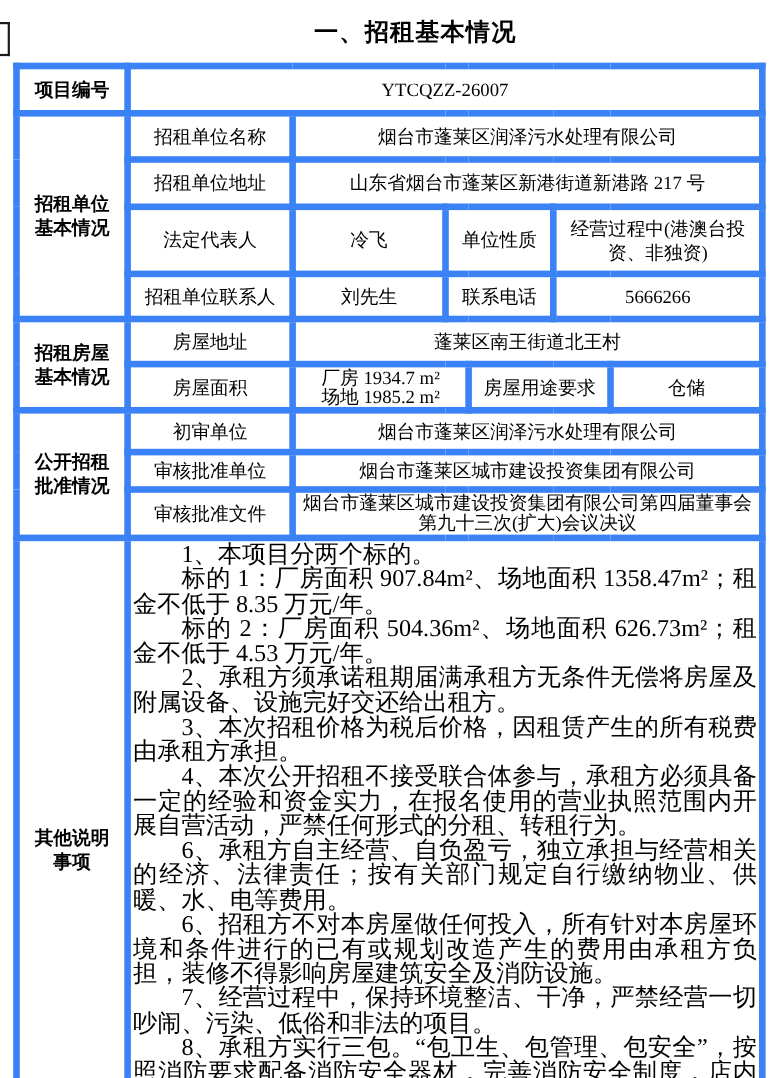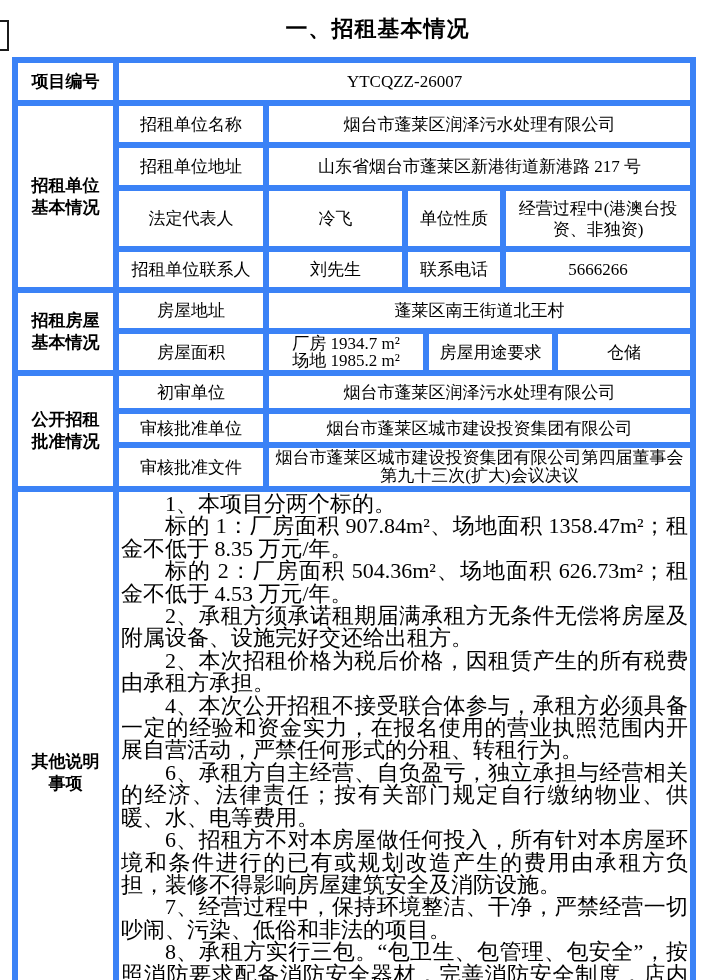--- a/index.html
+++ b/index.html
@@ -136,21 +136,21 @@
   </tr>
 
   <tr style="height:493px">
     <td class="sec">其他说明
 事项</td>
     <td colspan="6" class="notes">
           <p>1、本项目分两个标的。</p>
           <p>标的 1：厂房面积 907.84m²、场地面积 1358.47m²；租金不低于 8.35 万元/年。</p>
           <p>标的 2：厂房面积 504.36m²、场地面积 626.73m²；租金不低于 4.53 万元/年。</p>
           <p>2、承租方须承诺租期届满承租方无条件无偿将房屋及附属设备、设施完好交还给出租方。</p>
-          <p>2、本次招租价格为税后价格，因租赁产生的所有税费由承租方承担。</p>
+          <p>3、本次招租价格为税后价格，因租赁产生的所有税费由承租方承担。</p>
           <p>4、本次公开招租不接受联合体参与，承租方必须具备一定的经验和资金实力，在报名使用的营业执照范围内开展自营活动，严禁任何形式的分租、转租行为。</p>
           <p>6、承租方自主经营、自负盈亏，独立承担与经营相关的经济、法律责任；按有关部门规定自行缴纳物业、供暖、水、电等费用。</p>
           <p>6、招租方不对本房屋做任何投入，所有针对本房屋环境和条件进行的已有或规划改造产生的费用由承租方负担，装修不得影响房屋建筑安全及消防设施。</p>
           <p>7、经营过程中，保持环境整洁、干净，严禁经营一切吵闹、污染、低俗和非法的项目。</p>
           <p>8、承租方实行三包。“包卫生、包管理、包安全”，按照消防要求配备消防安全器材，完善消防安全制度，店内的布置和设备等必须符合消防要求，并签订相关安全协议书或责任书。</p>
           <p>9、原承租方在同等条件下拥有优先承租权。</p>
         </td>
   </tr>
 </tbody>
   </table>

